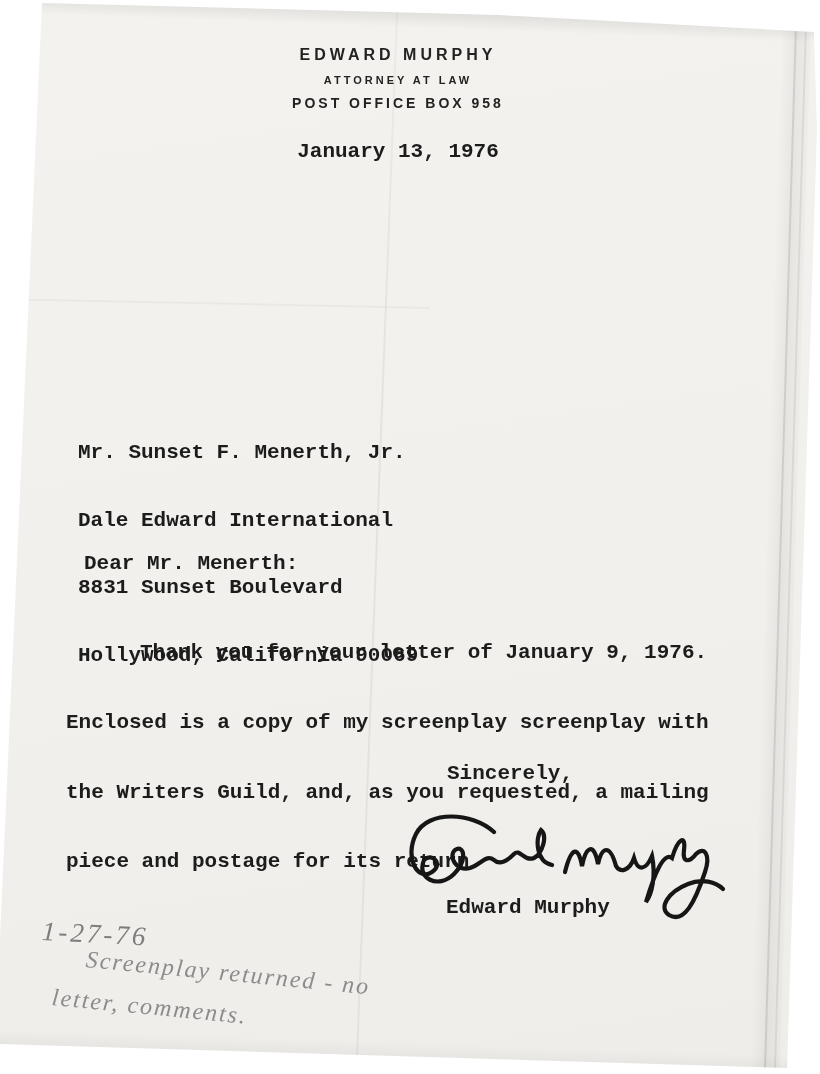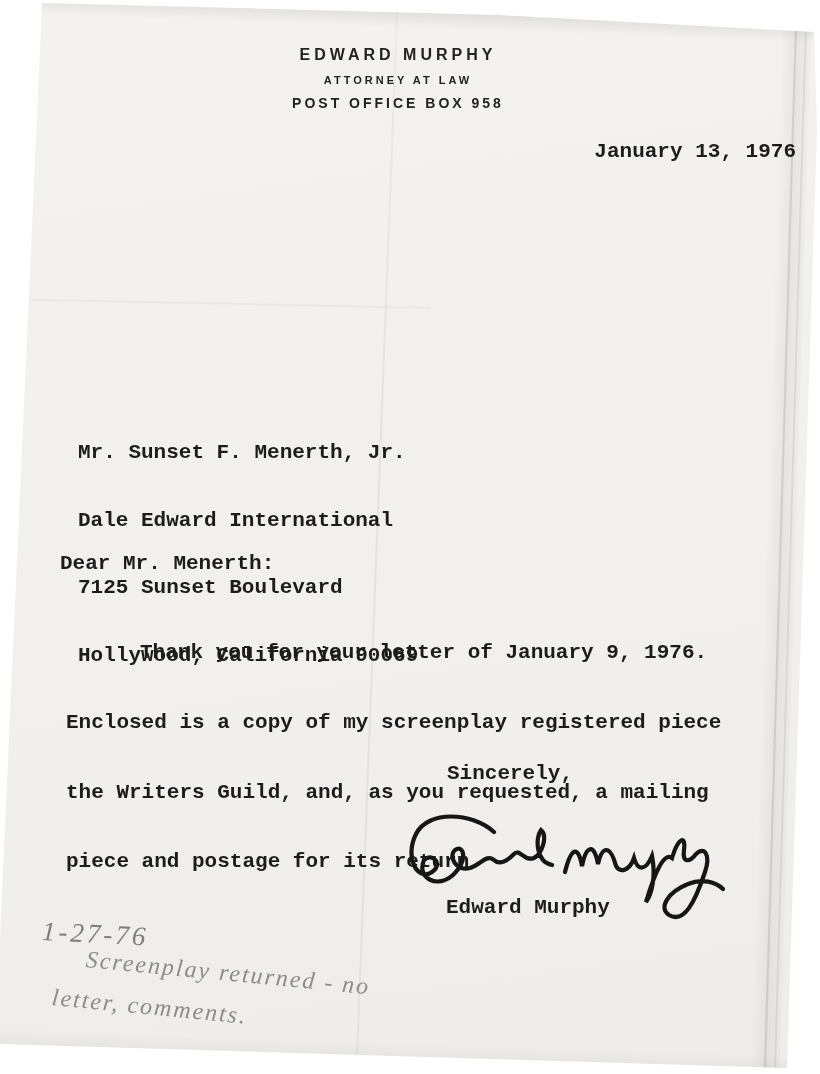--- a/index.html
+++ b/index.html
@@ -66,23 +66,23 @@
   
   .lh { position: absolute; left: 0; width: 796px; text-align: center; color: #222;
         font-family: "Liberation Sans", sans-serif; font-weight: bold; white-space: pre; }
   .lh-name { top: 46px;  font-size: 16px;   letter-spacing: 4px; }
   .lh-sub1 { top: 74px;  font-size: 11px;   letter-spacing: 3px; }
   .lh-sub2 { top: 95px;  font-size: 14px;   letter-spacing: 3px; }
   .lh-sub3 { top: 115px; font-size: 11.5px; letter-spacing: 2.5px; }
 
   .typed { position: absolute; color: #1c1c1c; font-family: "Liberation Mono", monospace;
            font-weight: bold; font-size: 21px; white-space: pre; }
-  .date-line { top: 140px; left: 0; width: 796px; text-align: right; }
+  .date-line { top: 140px; left: 0; width: 796px; text-align: center; }
   .recipient { left: 78px; top: 397px; line-height: 22.5px; }
-  .salutation { left: 60px; top: 552px; }
+  .salutation { left: 84px; top: 552px; }
   .body-par { left: 66px; top: 595px; line-height: 23.2px; }
   .body-par .indent { text-indent: 74px; }
   .closing { left: 447px; top: 762px; }
   .typed-name { left: 446px; top: 896px; }
 
   
   .signature { position: absolute; left: 398px; top: 808px; width: 345px; height: 132px; }
 
   
   .pencil { position: absolute; font-family: "Liberation Serif", serif; font-style: italic;
@@ -107,29 +107,29 @@
 
     <div class="lh lh-name">EDWARD MURPHY</div>
     <div class="lh lh-sub1">ATTORNEY AT LAW</div>
     <div class="lh lh-sub2">POST OFFICE BOX 958</div>
 
     <div class="typed date-line">January 13, 1976</div>
 
     <div class="typed recipient">
       <div>Mr. Sunset F. Menerth, Jr.</div>
       <div>Dale Edward International</div>
-      <div>7125 Sunset Boulevard</div>
+      <div>8831 Sunset Boulevard</div>
       <div>Hollywood, California 90069</div>
     </div>
 
     <div class="typed salutation">Dear Mr. Menerth:</div>
 
     <div class="typed body-par">
       <div class="indent">Thank you for your letter of January 9, 1976.</div>
-      <div>Enclosed is a copy of my screenplay registered piece</div>
+      <div>Enclosed is a copy of my screenplay screenplay with</div>
       <div>the Writers Guild, and, as you requested, a mailing</div>
       <div>piece and postage for its return.</div>
     </div>
 
     <div class="typed closing">Sincerely,</div>
 
     <svg class="signature" viewBox="0 0 345 132" fill="none" xmlns="http://www.w3.org/2000/svg">
       <path d="M 96,24
                C 74,4 30,2 18,26
                C 6,50 20,74 34,64

